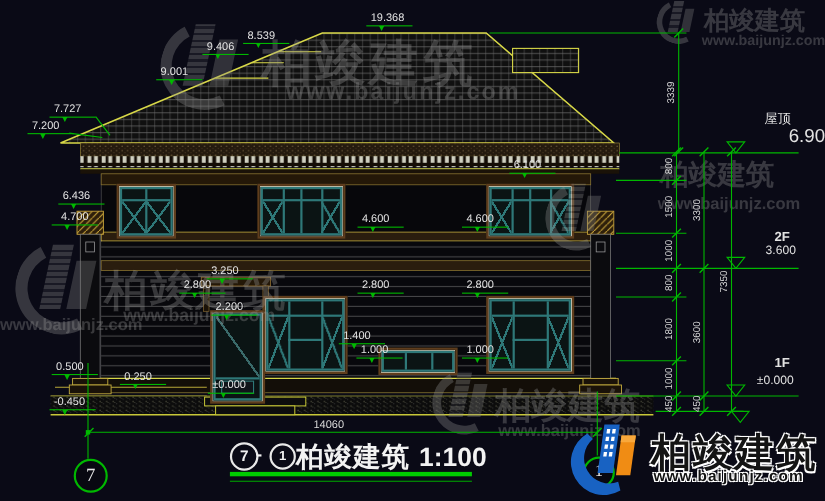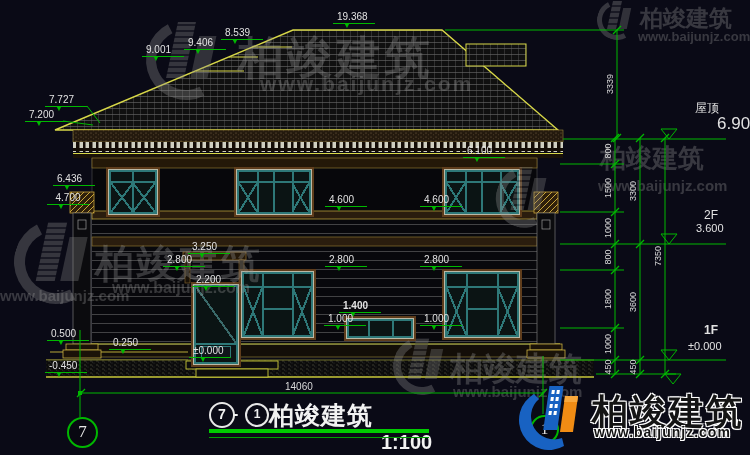--- a/index.html
+++ b/index.html
@@ -296,44 +296,44 @@
     <line x1="539" y1="397" x2="547" y2="389" stroke-width="1.3"></line>
 
     <line x1="80" y1="330" x2="80" y2="417"></line>
     <rect x="78" y="391" width="4" height="4" fill="#00b800" stroke="none"></rect>
     <line x1="543" y1="356" x2="543" y2="414"></line>
   </svg>
 
   <div class="el" style="left:333px;top:11px;">19.368</div>
   <div class="el" style="left:221px;top:27px;">8.539</div>
   <div class="el" style="left:184px;top:37px;">9.406</div>
-  <div class="el" style="left:142px;top:44px;">9.001</div>
+  <div class="el" style="left:142px;top:60px;">9.001</div>
   <div class="el" style="left:45px;top:94px;">7.727</div>
   <div class="el" style="left:25px;top:109px;">7.200</div>
   <div class="el" style="left:53px;top:173px;">6.436</div>
   <div class="el" style="left:47px;top:192px;text-align:center;">4.700</div>
   <div class="el" style="left:418px;top:145px;margin-left:45px;">6.100</div>
   <div class="el" style="left:325px;top:194px;">4.600</div>
   <div class="el" style="left:420px;top:194px;">4.600</div>
   <div class="el" style="left:188px;top:241px;">3.250</div>
   <div class="el" style="left:163px;top:254px;">2.800</div>
   <div class="el" style="left:325px;top:254px;">2.800</div>
   <div class="el" style="left:420px;top:254px;">2.800</div>
   <div class="el" style="left:192px;top:274px;">2.200</div>
-  <div class="el" style="left:339px;top:300px;font-weight:bold;">1.400</div>
+  <div class="el" style="left:308px;top:300px;">1.400</div>
   <div class="el" style="left:324px;top:313px;">1.000</div>
   <div class="el" style="left:420px;top:313px;">1.000</div>
   <div class="el" style="left:189px;top:345px;">±0.000</div>
   <div class="el" style="left:47px;top:328px;">0.500</div>
   <div class="el" style="left:109px;top:337px;">0.250</div>
   <div class="el" style="left:45px;top:360px;">-0.450</div>
 
   <div class="rl" style="left:695px;top:100px;font-size:12px;text-align:center;">屋顶</div>
   <div class="rl" style="left:693px;top:114px;font-size:17px;margin-left:24px;">6.900</div>
-  <div class="rl" style="left:704px;top:208px;font-size:12px;font-weight:normal;">2F</div>
+  <div class="rl" style="left:704px;top:208px;font-size:12px;font-weight:bold;">2F</div>
   <div class="rl" style="left:696px;top:222px;font-size:11px;">3.600</div>
   <div class="rl" style="left:704px;top:323px;font-size:12px;font-weight:bold;">1F</div>
   <div class="rl" style="left:688px;top:340px;font-size:11px;">±0.000</div>
 
   <div class="vd" style="left:590px;top:78px;">3339</div>
   <div class="vd" style="left:588px;top:145px;">800</div>
   <div class="vd" style="left:588px;top:182px;">1500</div>
   <div class="vd" style="left:588px;top:222px;">1000</div>
   <div class="vd" style="left:588px;top:251px;">800</div>
   <div class="vd" style="left:588px;top:293px;">1800</div>
@@ -346,21 +346,21 @@
 
   <div class="rl" style="left:285px;top:381px;font-size:10px;color:#d8d8d8;">14060</div>
 
   <div class="bub" style="left:67px;top:417px;width:27px;height:27px;font-size:17px;line-height:26px;">7</div>
   <div class="bub" style="left:530px;top:415px;width:25px;height:25px;font-size:15px;line-height:24px;">1</div>
 
   <div class="tcirc" style="left:209px;top:402px;width:22px;height:22px;font-size:14px;line-height:21px;">7</div>
   <div class="ttext" style="left:233px;top:405px;font-size:16px;">-</div>
   <div class="tcirc" style="left:245px;top:403px;width:20px;height:20px;font-size:12px;line-height:19px;">1</div>
   <div class="ttext" style="left:269px;top:399px;font-size:25px;letter-spacing:1px;">柏竣建筑</div>
-  <div class="ttext" style="left:381px;top:403px;font-size:20px;margin-top:28px;">1:100</div>
+  <div class="ttext" style="left:381px;top:403px;font-size:24px;">1:100</div>
   <div class="uline" style="left:209px;top:429px;width:220px;height:4px;background:#00cc00;"></div>
   <div class="uline" style="left:209px;top:437px;width:220px;height:1px;background:#00a000;"></div>
 
   <svg class="layer" style="left:518px;top:382px;z-index:15;" width="72" height="68" viewBox="0 0 72 68">
     <path d="M16 12 A30 30 0 0 0 46 64 L44 56 A23 23 0 0 1 21 17 Z" fill="#1862c2"></path>
     <g transform="skewX(-8)">
       <rect x="32" y="4" width="14" height="44" fill="#1862c2"></rect>
       <rect x="35" y="8" width="3" height="4" fill="#fff"></rect>
         <rect x="40" y="8" width="3" height="4" fill="#fff"></rect>
       <rect x="35" y="15" width="3" height="4" fill="#fff"></rect>

